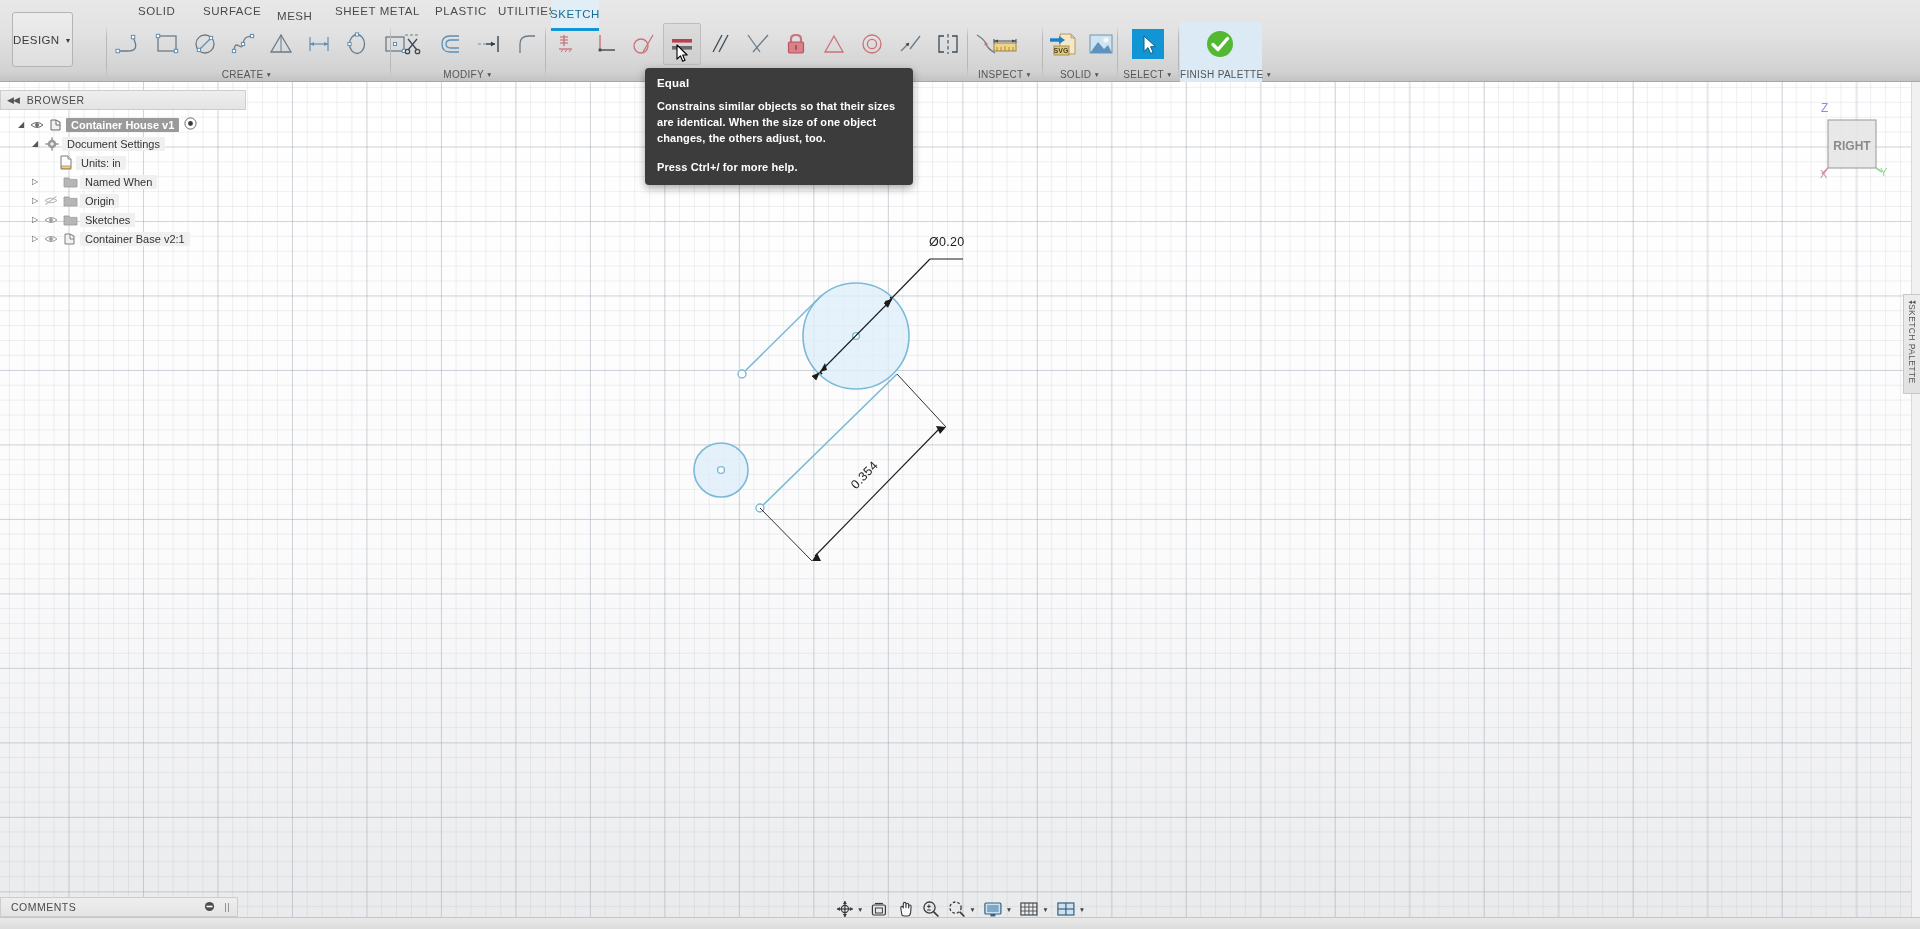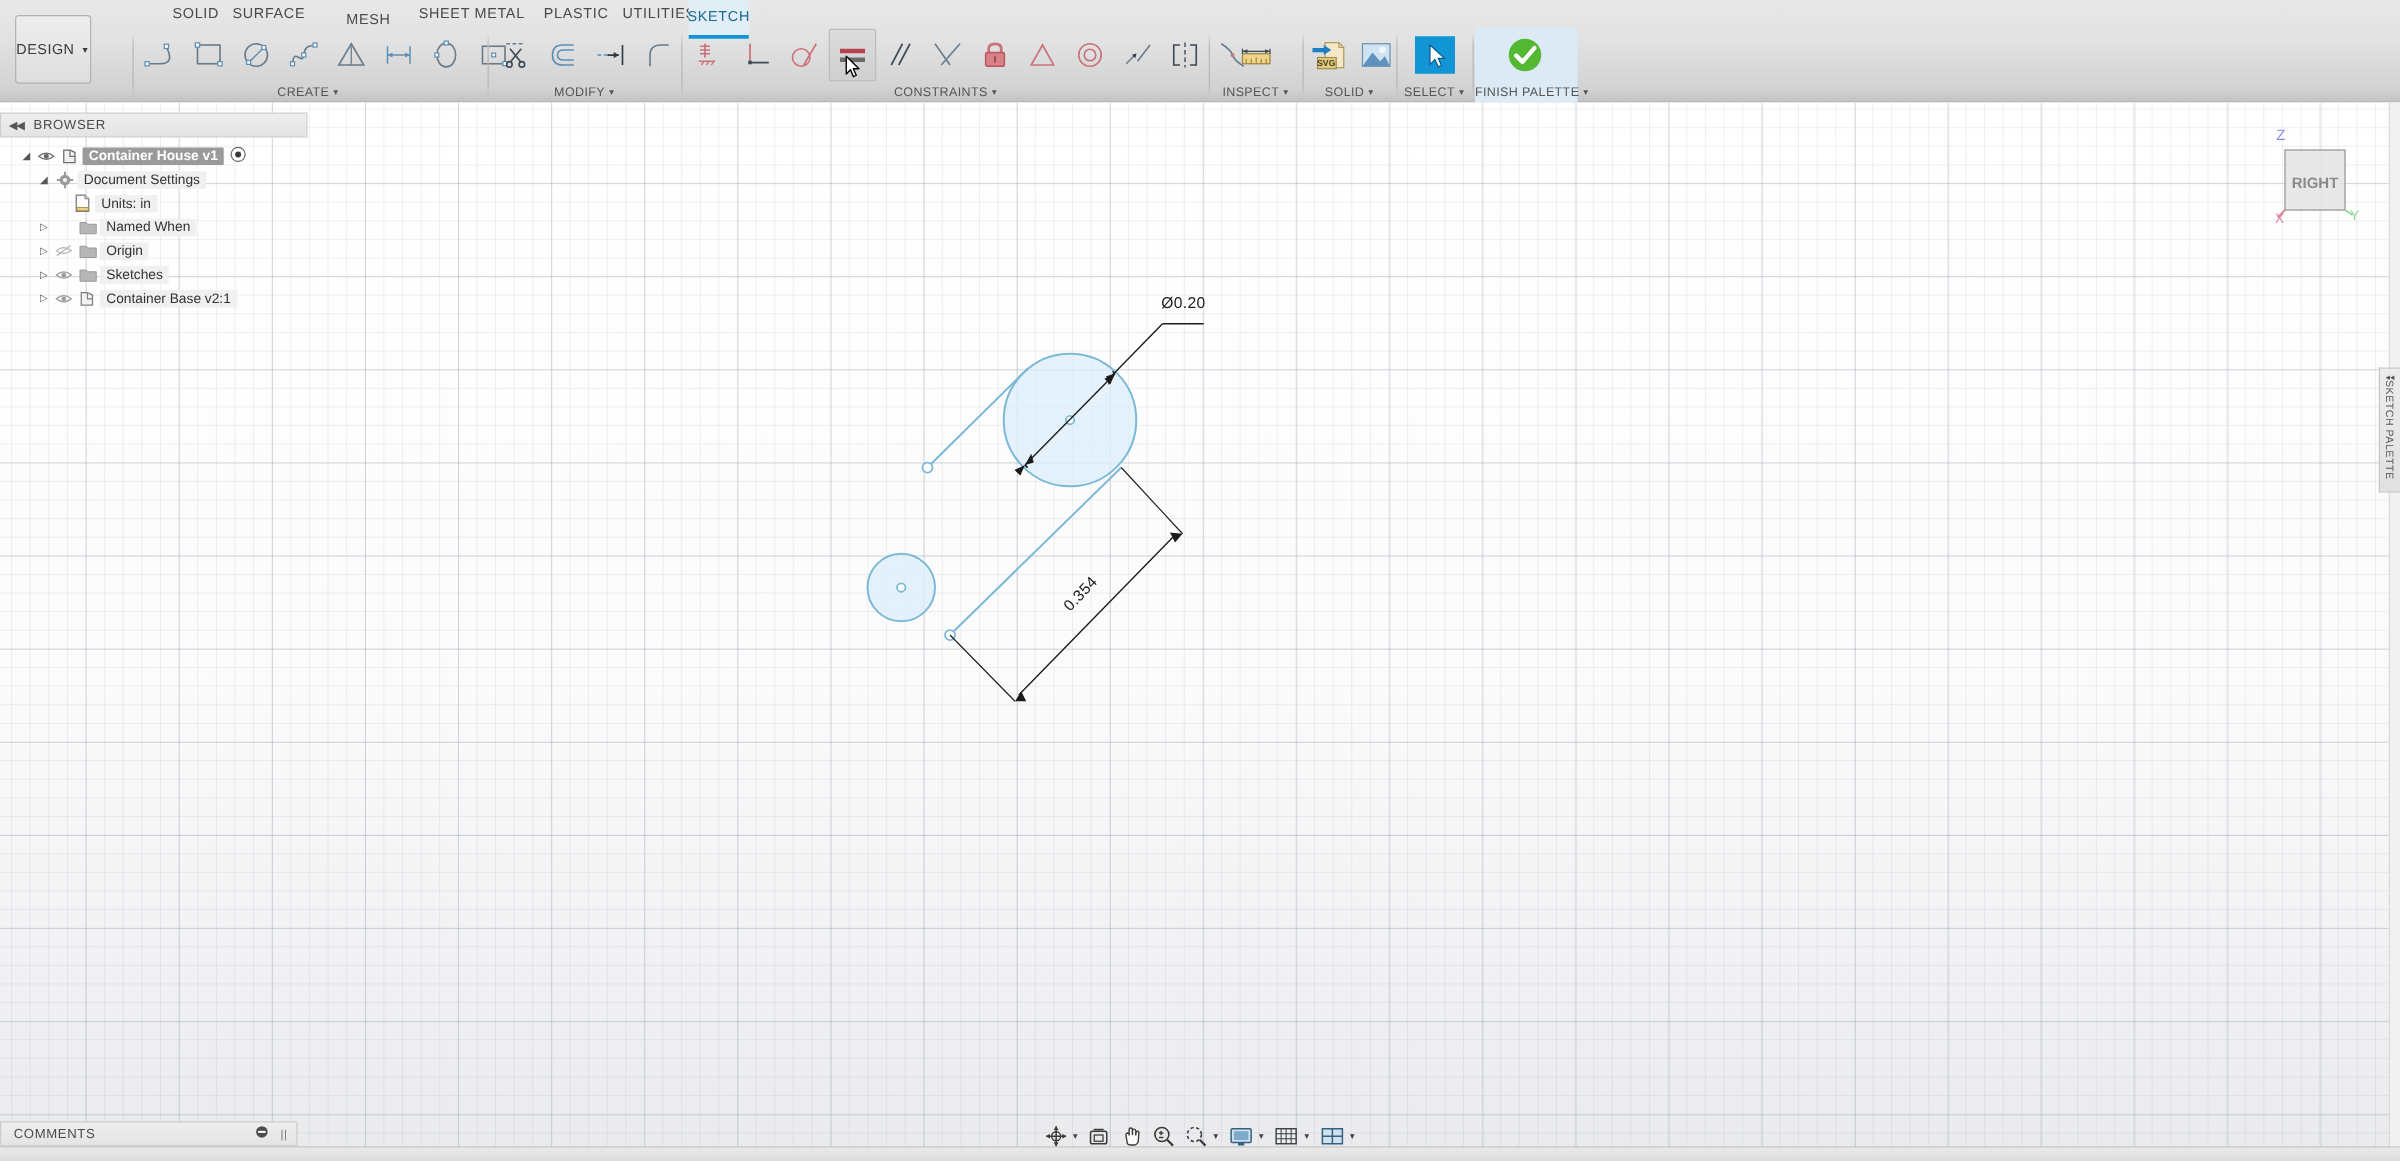--- a/index.html
+++ b/index.html
@@ -181,21 +181,21 @@
 <body>
 
 <div id="app">
 
   <div id="ribbon">
 
     <div id="tabstrip">
       <div class="wstab" style="left:128px;">
           <span>SOLID</span>
         </div>
-      <div class="wstab" style="left:176px;">
+      <div class="wstab" style="left:193px;">
           <span>SURFACE</span>
         </div>
       <div class="wstab" style="left:267px;align-items:flex-end;">
           <span>MESH</span>
         </div>
       <div class="wstab" style="left:325px;">
           <span>SHEET METAL</span>
         </div>
       <div class="wstab" style="left:425px;">
           <span>PLASTIC</span>
@@ -691,20 +691,25 @@
               <path d="M2 2 L7 2 L7 7 L11 7 L11 12 L2 12 Z" fill="#f2f2f2" stroke="#7f7f7f" stroke-width="1"></path>
               <path d="M7 2 L11 4 L11 7" fill="#ddd" stroke="#7f7f7f" stroke-width="1"></path>
             </svg>
         </span>
         <span class="tlabel">Container Base v2:1</span>
       </div>
 
     </div>
   </div>
 
+  <div id="tooltip">
+    <div class="tt-title">Equal</div>
+    <div class="tt-body">Constrains similar objects so that their sizes are identical. When the size of one object changes, the others adjust, too.</div>
+    <div class="tt-hint">Press Ctrl+/ for more help.</div>
+  </div>
 
   <div id="comments">
     <span class="ctext">COMMENTS</span>
     <span class="cdot">
       <svg width="11" height="11" viewBox="0 0 11 11">
           <circle cx="5.5" cy="5.5" r="4.6" fill="#4d4d4d"></circle>
           <rect x="2.5" y="4.7" width="6" height="1.6" fill="#fff"></rect>
         </svg>
     </span>
     <span class="cgrip">||</span>

